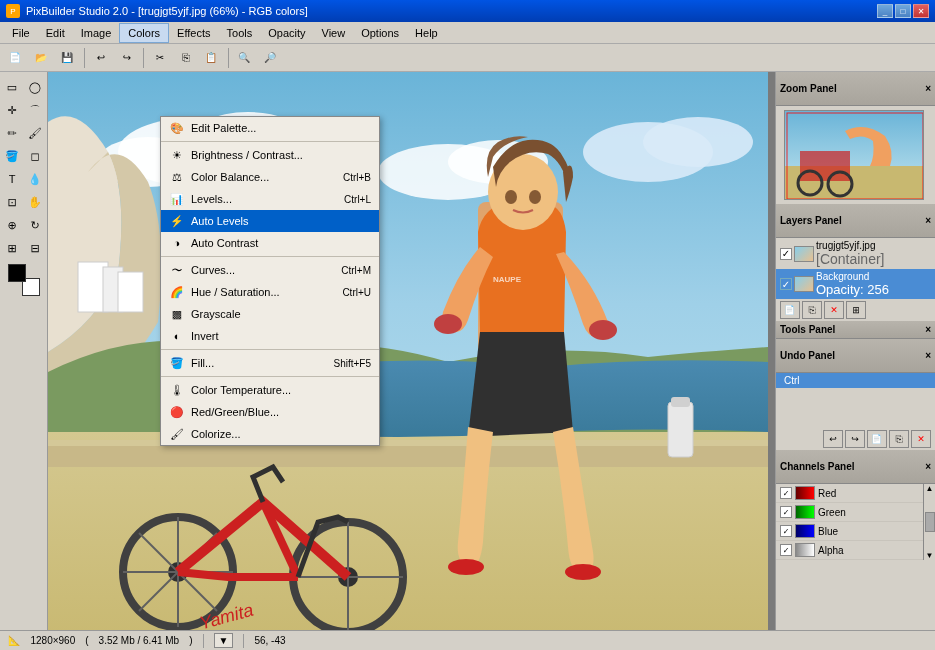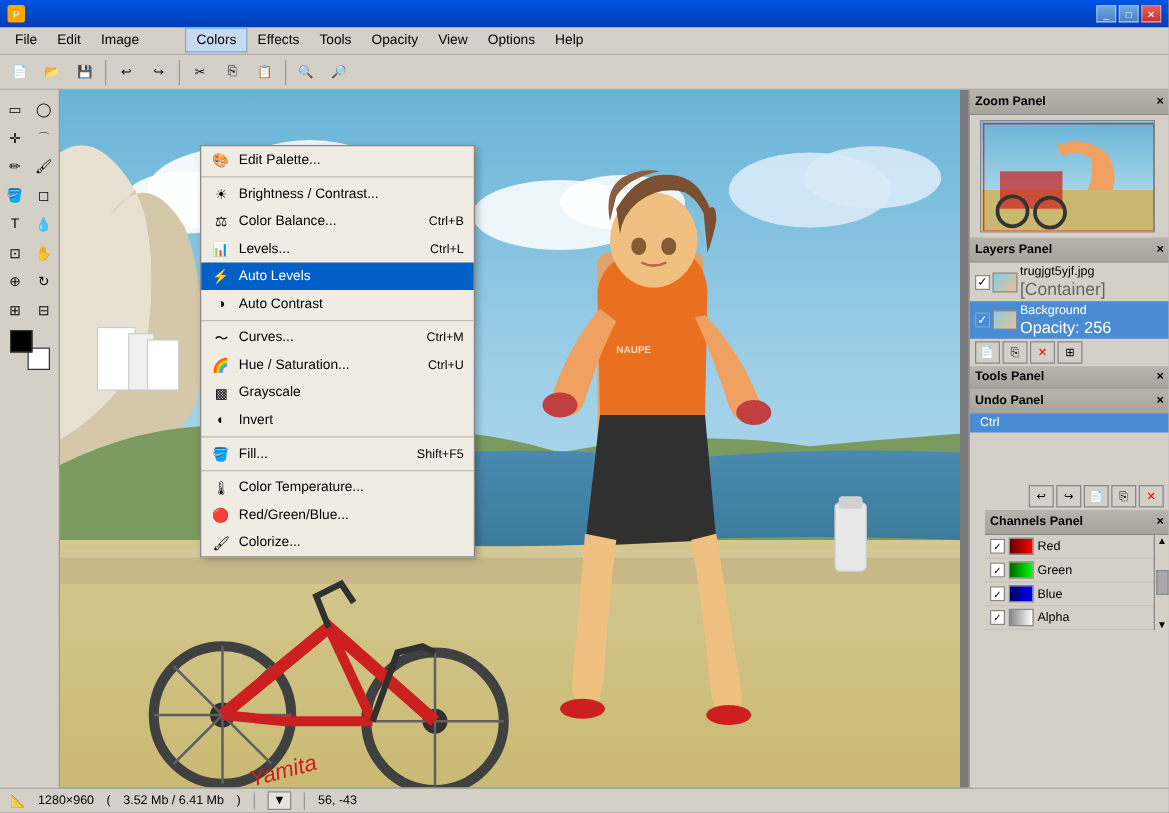--- a/index.html
+++ b/index.html
@@ -24,21 +24,21 @@
       display: flex; align-items: center; justify-content: center;
       font-size: 8px; color: white;
     }
     .title-bar-btn.close { background: linear-gradient(to bottom, #e36060, #c43434); }
 
     
     .menu-bar {
       height: 22px;
       background: #d4d0c8;
       display: flex;
-      align-items: flex-start;
+      align-items: center;
       border-bottom: 1px solid #aaa;
       padding: 0 4px;
     }
     .menu-item {
       padding: 2px 8px;
       cursor: pointer;
       font-size: 11px;
       height: 20px;
       display: flex;
       align-items: center;
@@ -120,21 +120,21 @@
 
     
     .right-panel {
       width: 160px;
       background: #d4d0c8;
       border-left: 1px solid #999;
       display: flex;
       flex-direction: column;
     }
     .panel-header {
-      height: 20px;
+      height: 34px;
       background: linear-gradient(to bottom, #b8b4ac, #a8a49c);
       border-bottom: 1px solid #888;
       display: flex;
       align-items: center;
       justify-content: space-between;
       padding: 0 4px;
       font-size: 10px;
       font-weight: bold;
     }
     .panel-close { cursor: pointer; font-size: 10px; }
@@ -247,21 +247,21 @@
     .undo-nav-btn {
       width: 20px; height: 18px;
       background: #d4d0c8;
       border: 1px solid #888;
       cursor: pointer;
       display: flex; align-items: center; justify-content: center;
       font-size: 9px;
     }
 
     
-    .channels-panel { flex: 1; margin-left: 12px; }
+    .channels-panel { flex: 1; }
     .channel-item {
       display: flex;
       align-items: center;
       padding: 2px 4px;
       font-size: 10px;
       gap: 3px;
       border-bottom: 1px solid #c8c4bc;
     }
     .channel-checkbox {
       width: 12px; height: 12px;
@@ -339,33 +339,34 @@
       top: 0; left: 0;
       width: 100%; height: 100%;
     }
   </style>
 </head>
 <body>
 
 <div class="title-bar">
   <div style="display:flex;align-items:center;gap:6px;">
     <div style="width:14px;height:14px;background:#ffa500;border-radius:2px;display:flex;align-items:center;justify-content:center;font-size:8px;color:white;">P</div>
+    <span>PixBuilder Studio 2.0 - [trugjgt5yjf.jpg (66%) - RGB colors]</span>
   </div>
   <div class="title-bar-buttons">
     <div class="title-bar-btn">_</div>
     <div class="title-bar-btn">□</div>
     <div class="title-bar-btn close">✕</div>
   </div>
 </div>
 
 <div class="menu-bar">
   <div class="menu-item">File</div>
   <div class="menu-item">Edit</div>
   <div class="menu-item">Image</div>
-  <div class="menu-item" style="background:#c8daf0;border:1px solid #7ba7d4;margin-left:29px;">Colors</div>
+  <div class="menu-item" style="background:#c8daf0;border:1px solid #7ba7d4;">Colors</div>
   <div class="menu-item">Effects</div>
   <div class="menu-item">Tools</div>
   <div class="menu-item">Opacity</div>
   <div class="menu-item">View</div>
   <div class="menu-item">Options</div>
   <div class="menu-item">Help</div>
 </div>
 
 <div class="toolbar">
   <div class="tool-btn">📄</div>

